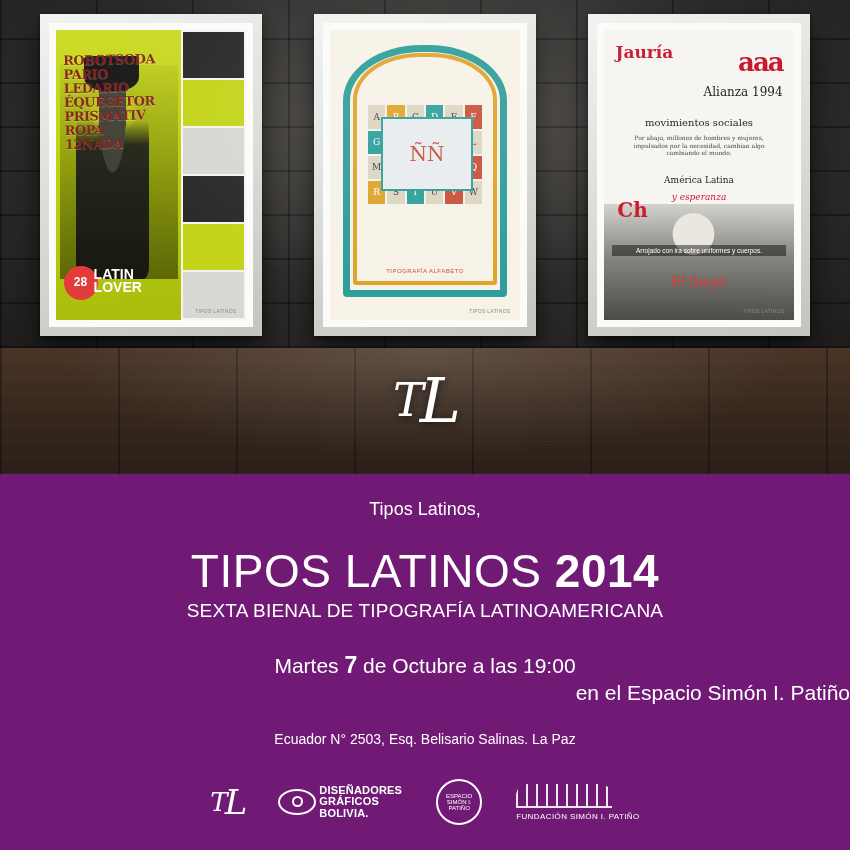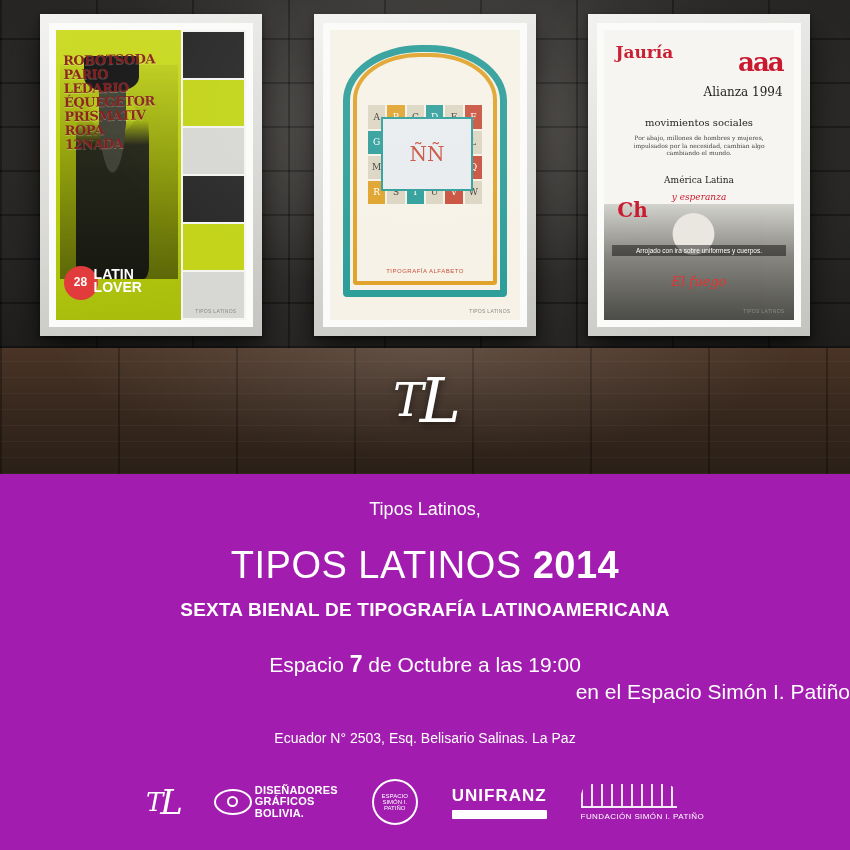--- a/index.html
+++ b/index.html
@@ -276,45 +276,45 @@
     letter-spacing: -4px;
     text-shadow: 0 2px 8px rgba(0,0,0,0.6);
   }
   .tl-mark-wall .t { font-size: 46px; vertical-align: 6px; }
 
   
   .info {
     position: absolute;
     left: 0; top: 474px;
     width: 850px; height: 376px;
-    background: #a21caf;
+    background: #701a75;
     color: #ffffff;
     text-align: center;
   }
   .intro {
     padding-top: 22px;
     font-size: 18px;
     line-height: 1.55;
     font-weight: 300;
   }
   .intro .ln { display: block; }
   .intro .ln-4 { font-size: 18px; }
 
   .title-main {
     margin-top: 20px;
-    font-size: 38px;
+    font-size: 46px;
     letter-spacing: 0.5px;
   }
   .title-main .light { font-weight: 300; }
   .title-main .bold { font-weight: bold; }
 
   .subtitle {
-    margin-top: 12px;
+    margin-top: 2px;
     font-size: 19px;
-    font-weight: bold;
+    font-weight: normal;
     letter-spacing: 0.2px;
   }
 
   .when {
     margin-top: 30px;
     font-size: 21px;
     font-weight: 300;
   }
   .when .bold { font-weight: bold; font-size: 23px; }
   .where {
@@ -528,21 +528,21 @@
     </div>
 
     <div class="title-main">
       <span class="light">TIPOS LATINOS</span>
       <span class="bold">2014</span>
     </div>
 
     <div class="subtitle">SEXTA BIENAL DE TIPOGRAFÍA LATINOAMERICANA</div>
 
     <div class="when">
-      <span>Espacio</span>
+      <span>Martes</span>
       <span class="bold">7</span>
       <span>de Octubre a las</span>
       <span>19:00</span>
     </div>
 
     <div class="where">en el Espacio Simón I. Patiño</div>
     <div class="address">Ecuador N° 2503, Esq. Belisario Salinas. La Paz</div>
 
     <div class="logos">
 
@@ -562,26 +562,20 @@
           </span>
         </div>
       </div>
 
       <div class="logo-box">
         <div class="logo-seal">
           <span>ESPACIO SIMÓN I. PATIÑO</span>
         </div>
       </div>
 
-      <div class="logo-box">
-        <div class="logo-unifranz">
-          <div class="word">UNIFRANZ</div>
-          <div class="bar"></div>
-        </div>
-      </div>
 
       <div class="logo-box">
         <div class="logo-fsip">
           <div class="build"></div>
           <div class="txt">FUNDACIÓN SIMÓN I. PATIÑO</div>
         </div>
       </div>
 
     </div>
   </div>

